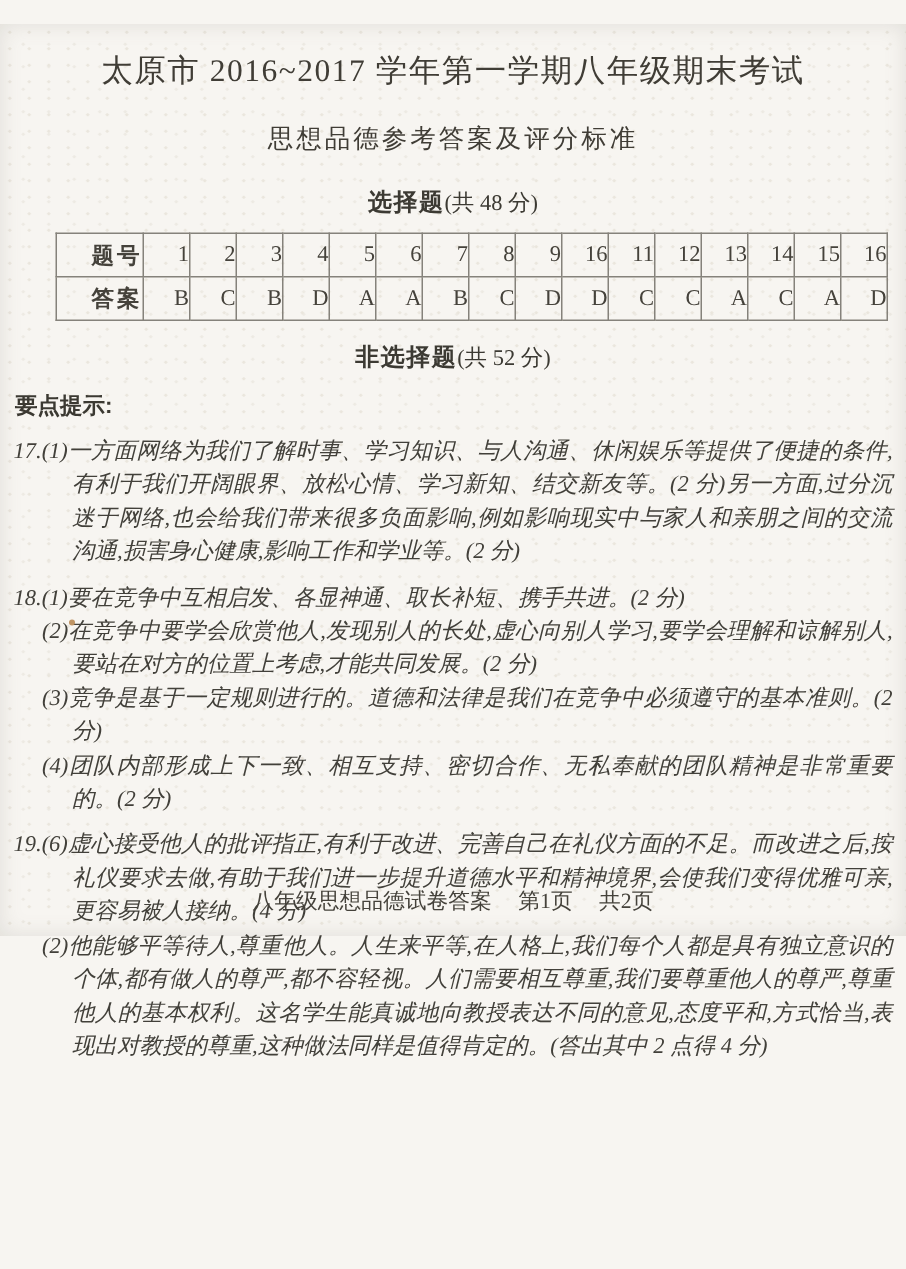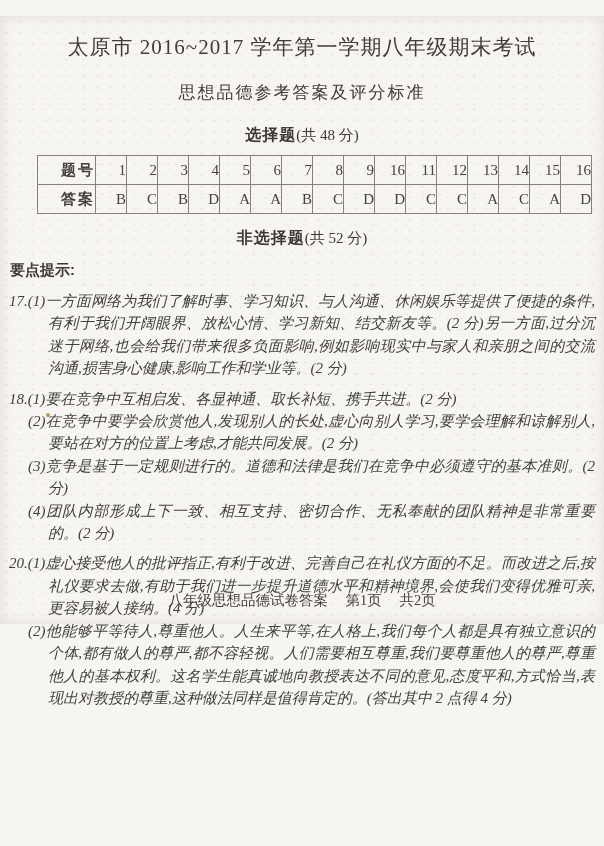--- a/index.html
+++ b/index.html
@@ -153,21 +153,21 @@
   </div>
 
   <div class="hint">要点提示:</div>
 
   <div class="answers">
     <p class="para q"><span>17.(1)</span><span>一方面网络为我们了解时事、学习知识、与人沟通、休闲娱乐等提供了便捷的条件,有利于我们开阔眼界、放松心情、学习新知、结交新友等。(2 分)另一方面,过分沉迷于网络,也会给我们带来很多负面影响,例如影响现实中与家人和亲朋之间的交流沟通,损害身心健康,影响工作和学业等。(2 分)</span></p>
     <p class="para q"><span>18.(1)</span><span>要在竞争中互相启发、各显神通、取长补短、携手共进。(2 分)</span></p>
     <p class="para s"><span>(2)</span><span>在竞争中要学会欣赏他人,发现别人的长处,虚心向别人学习,要学会理解和谅解别人,要站在对方的位置上考虑,才能共同发展。(2 分)</span></p>
     <p class="para s"><span>(3)</span><span>竞争是基于一定规则进行的。道德和法律是我们在竞争中必须遵守的基本准则。(2 分)</span></p>
     <p class="para s"><span>(4)</span><span>团队内部形成上下一致、相互支持、密切合作、无私奉献的团队精神是非常重要的。(2 分)</span></p>
-    <p class="para q"><span>20.(1)</span><span>虚心接受他人的批评指正,有利于改进、完善自己在礼仪方面的不足。而改进之后,按礼仪要求去做,有助于我们进一步提升道德水平和精神境界,会使我们变得优雅可亲,更容易被人接纳。(4 分)</span></p>
+    <p class="para q"><span>19.(6)</span><span>虚心接受他人的批评指正,有利于改进、完善自己在礼仪方面的不足。而改进之后,按礼仪要求去做,有助于我们进一步提升道德水平和精神境界,会使我们变得优雅可亲,更容易被人接纳。(4 分)</span></p>
     <p class="para s"><span>(2)</span><span>他能够平等待人,尊重他人。人生来平等,在人格上,我们每个人都是具有独立意识的个体,都有做人的尊严,都不容轻视。人们需要相互尊重,我们要尊重他人的尊严,尊重他人的基本权利。这名学生能真诚地向教授表达不同的意见,态度平和,方式恰当,表现出对教授的尊重,这种做法同样是值得肯定的。(答出其中 2 点得 4 分)</span></p>
   </div>
 
   <div class="speck"></div>
 
   <div class="footer">
     <span class="seg">八年级思想品德试卷答案</span>
     <span class="seg">第1页</span>
     <span class="seg">共2页</span>
   </div>

